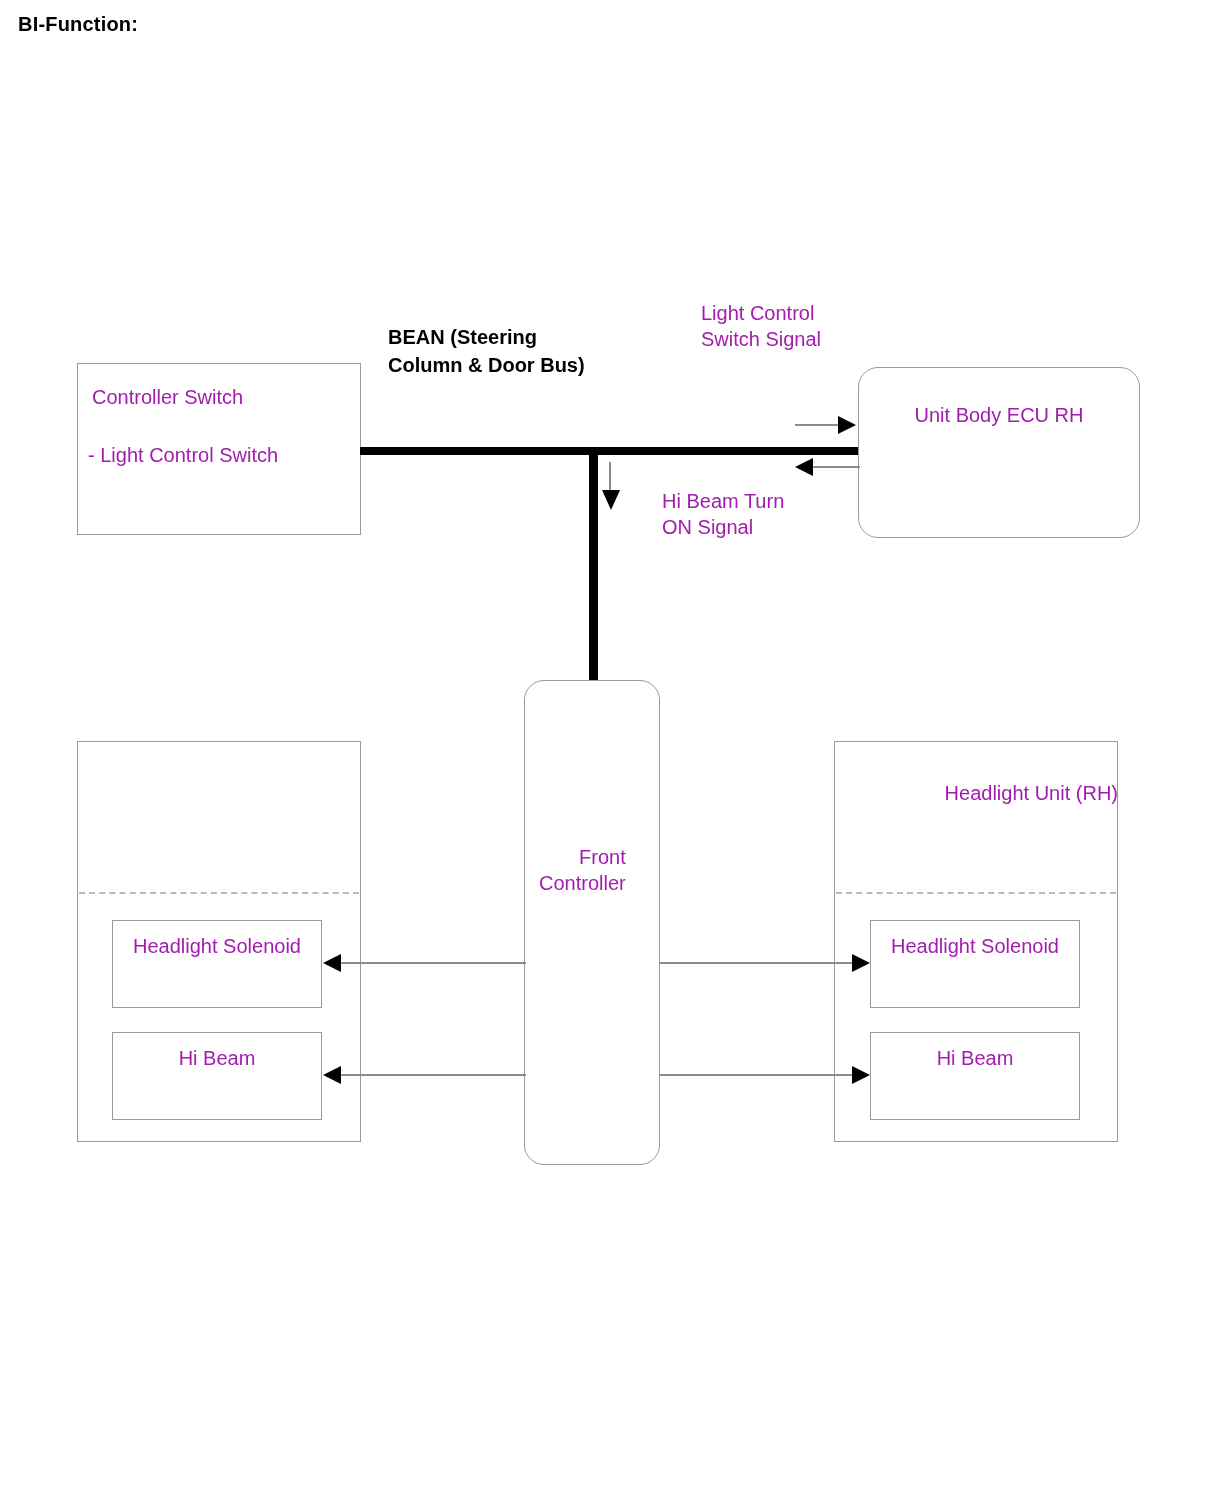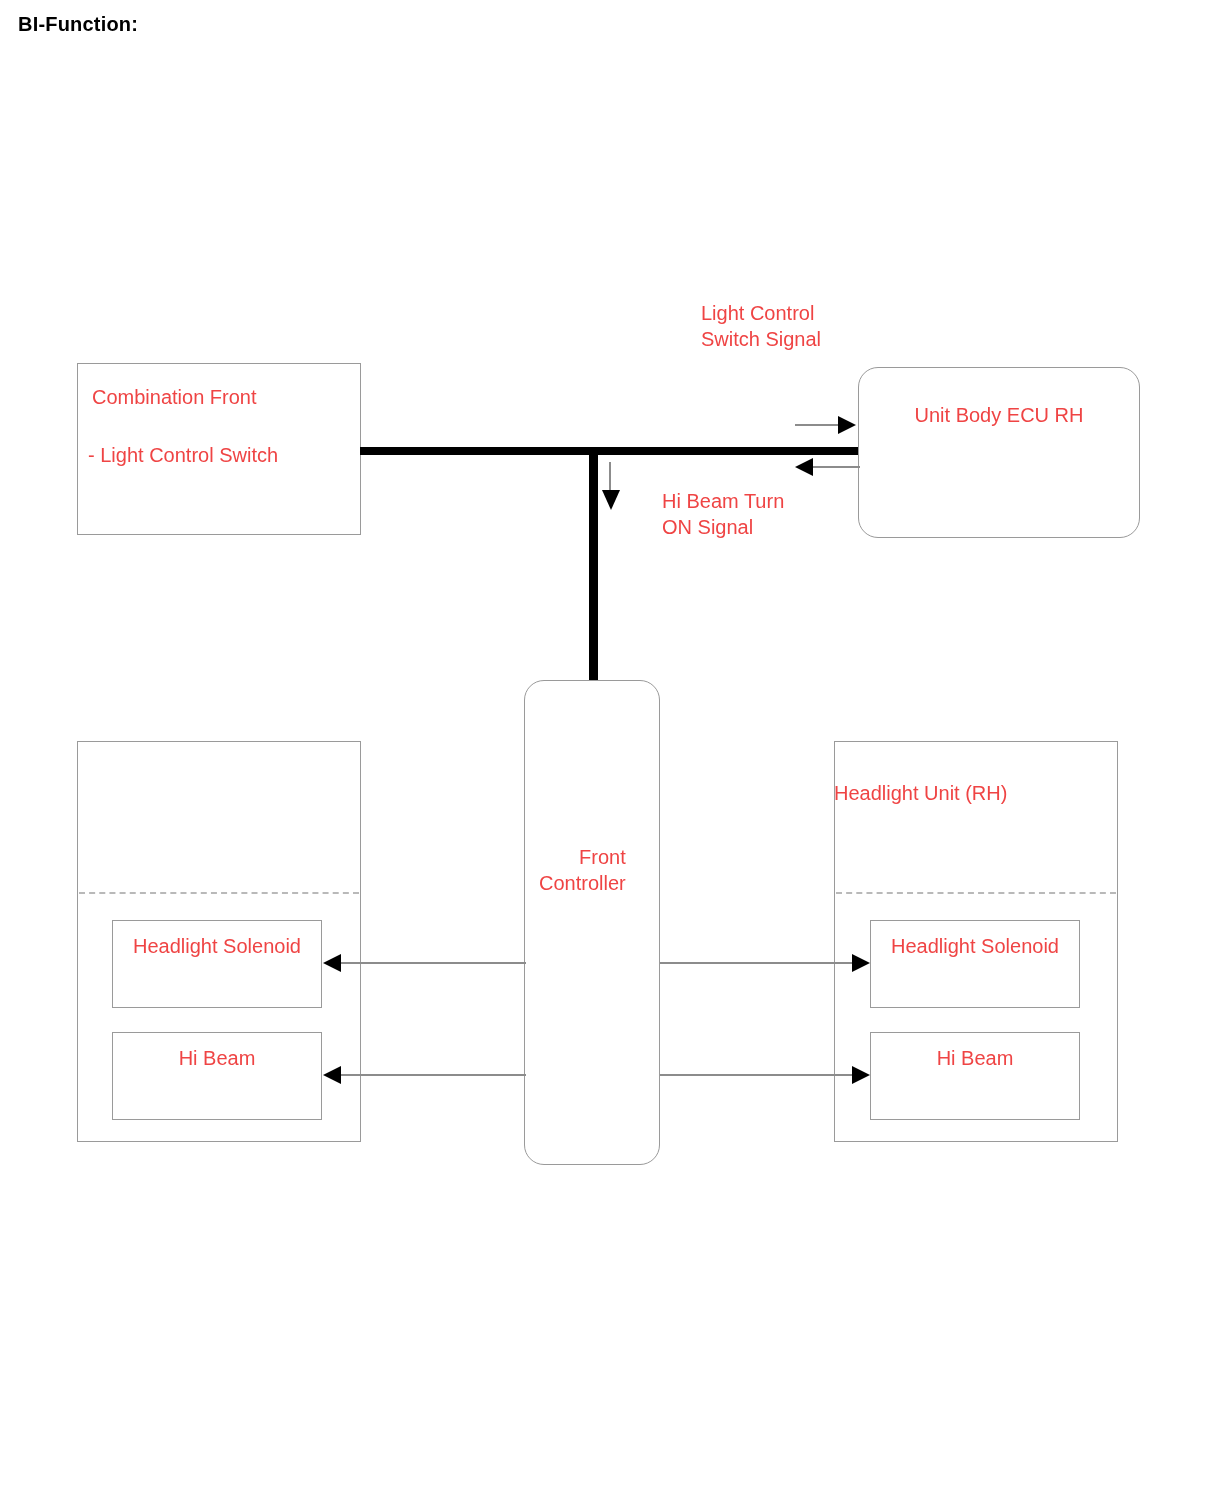--- a/index.html
+++ b/index.html
@@ -38,21 +38,21 @@
   }
   .box-round {
     border: 1px solid #9a9a9a;
     background: #ffffff;
     box-sizing: border-box;
     border-radius: 20px;
   }
 
   .lbl {
     font-size: 20px;
-    color: #ef4444;
+    color: #a21caf;
     line-height: 26px;
     white-space: pre-line;
   }
   .lbl-bold {
     font-size: 20px;
     font-weight: bold;
     color: #000;
     line-height: 28px;
     white-space: pre-line;
   }
@@ -92,21 +92,21 @@
   #front-controller {
     left: 524px; top: 680px; width: 136px; height: 485px;
   }
   #front-controller-label { left: 539px; top: 844px; text-align: right; }
 
   
   #headlight-unit-lh { left: 77px;  top: 741px; width: 284px; height: 401px; }
   #headlight-unit-rh { left: 834px; top: 741px; width: 284px; height: 401px; }
 
   #headlight-unit-lh-title { left: 77px;  top: 780px; width: 284px; text-align: center; }
-  #headlight-unit-rh-title { left: 834px; top: 780px; width: 284px; text-align: left; }
+  #headlight-unit-rh-title { left: 834px; top: 780px; width: 284px; text-align: right; }
 
   .divider-dashed {
     height: 0;
     border-top: 2px dashed #b9b9b9;
   }
   #divider-lh { left: 79px;  top: 892px; width: 280px; }
   #divider-rh { left: 836px; top: 892px; width: 280px; }
 
   #solenoid-lh { left: 112px; top: 920px;  width: 210px; height: 88px; }
   #hibeam-lh   { left: 112px; top: 1032px; width: 210px; height: 88px; }
@@ -163,23 +163,25 @@
   #head-hb-rh  { left: 852px; top: 1066px; }
 </style>
 </head>
 <body>
 
 <div id="page">
 
   <div class="abs lbl-bold" id="doc-title">BI-Function:</div>
 
   <div class="abs box-rect" id="combination-switch"></div>
-  <div class="abs lbl" id="combination-switch-title">Combination Front</div>
+  <div class="abs lbl" id="combination-switch-title">Controller Switch</div>
   <div class="abs lbl" id="combination-switch-sub">- Light Control Switch</div>
 
+  <div class="abs lbl-bold" id="bus-label">BEAN (Steering
+Column &amp; Door Bus)</div>
   <div class="abs bus-h" id="bus-horizontal"></div>
   <div class="abs bus-v" id="bus-vertical"></div>
 
   <div class="abs conn-vline" id="fc-down-line"></div>
   <div class="abs arrow-down" id="fc-down-head"></div>
 
   <div class="abs box-round" id="main-body-ecu"></div>
   <div class="abs lbl" id="main-body-ecu-label">Unit Body ECU RH</div>
 
   <div class="abs lbl" id="lcs-signal-label">Light Control

